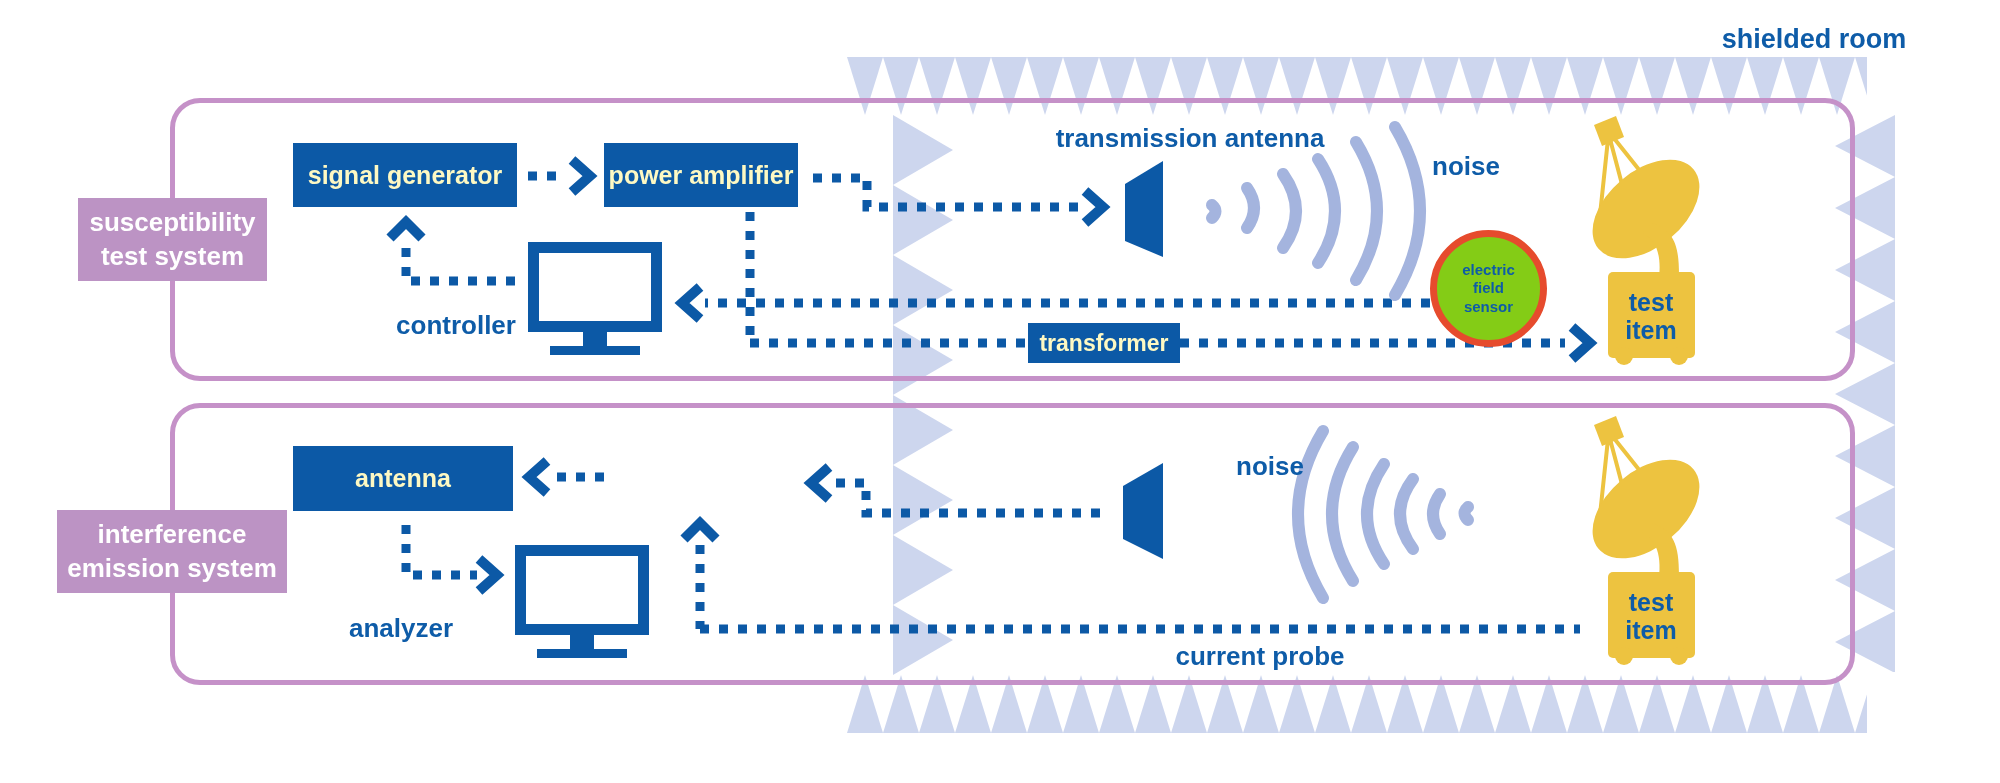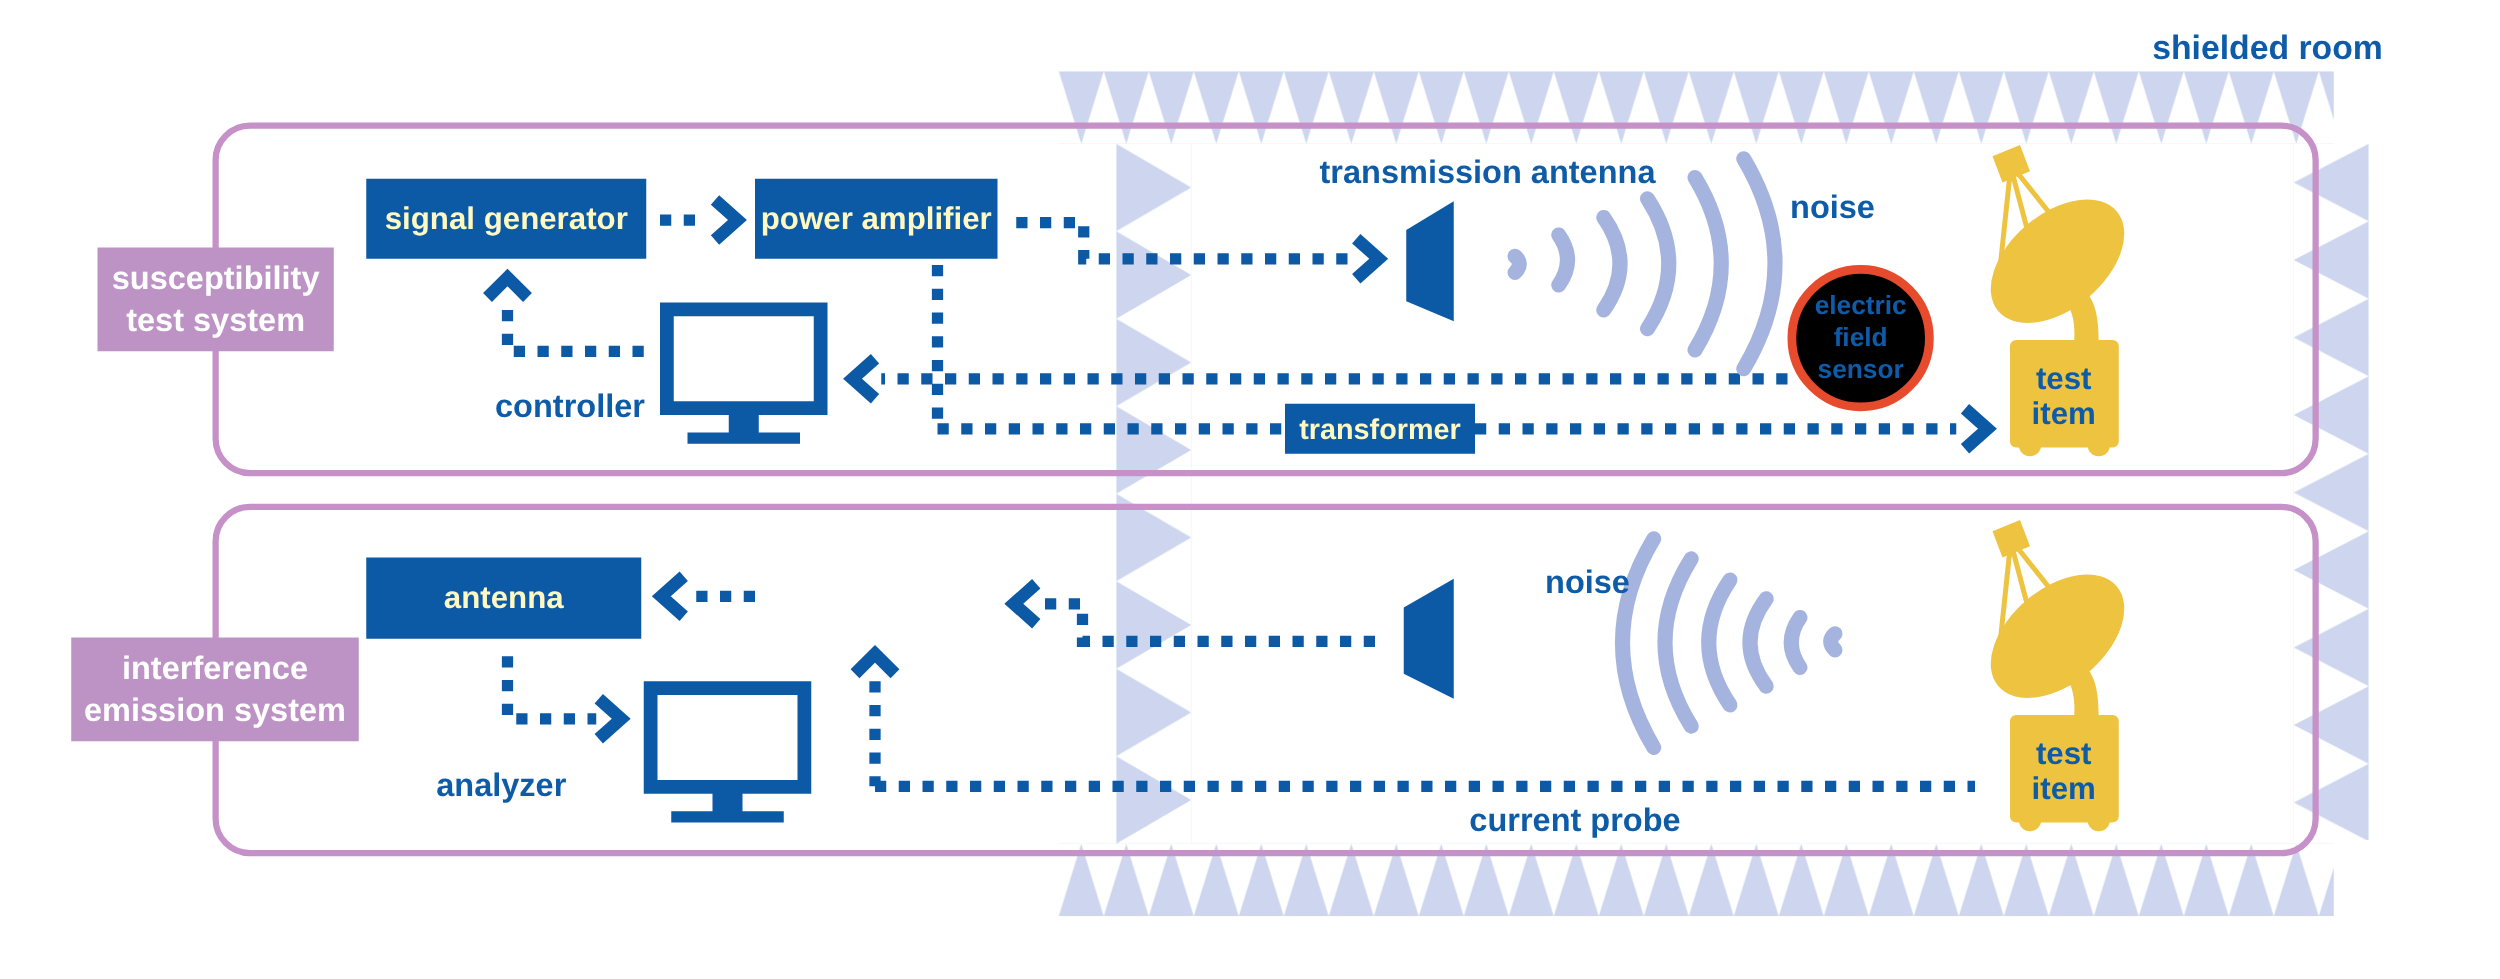--- a/index.html
+++ b/index.html
@@ -56,24 +56,24 @@
   .monitor .screen{
     position:absolute;left:0;top:0;width:134px;height:90px;
     border:11px solid var(--blue);background:#fff;box-sizing:border-box;
   }
   .monitor .stem{position:absolute;left:55px;top:88px;width:24px;height:18px;background:var(--blue);}
   .monitor .base{position:absolute;left:22px;top:104px;width:90px;height:9px;background:var(--blue);}
   #monitor-controller{left:528px;top:242px;}
   #monitor-analyzer{left:515px;top:545px;}
   
   #sensor-circle{
-    position:absolute;left:1430px;top:212px;width:117px;height:117px;
+    position:absolute;left:1430px;top:230px;width:117px;height:117px;
     border:7px solid var(--red);border-radius:50%;box-sizing:border-box;
     display:flex;flex-direction:column;align-items:center;justify-content:center;
-    color:var(--blue-text);font-size:21px;line-height:1.22;text-align:center;background:#000000;
+    color:var(--blue-text);font-size:15px;line-height:1.22;text-align:center;background:#84cc16;
   }
   
   .testitem{position:absolute;width:125px;height:255px;}
   #testitem-top{left:1586px;top:113px;}
   #testitem-bottom{left:1586px;top:413px;}
   .ti-yellow{fill:var(--yellow);}
   .ti-strut{stroke:var(--yellow);stroke-width:4;fill:none;}
   .ti-text{fill:var(--blue-text);font-family:"Liberation Sans",sans-serif;font-weight:bold;font-size:25px;text-anchor:middle;}
   
   .dots{stroke:var(--blue);stroke-width:9;fill:none;stroke-dasharray:9 10;}

